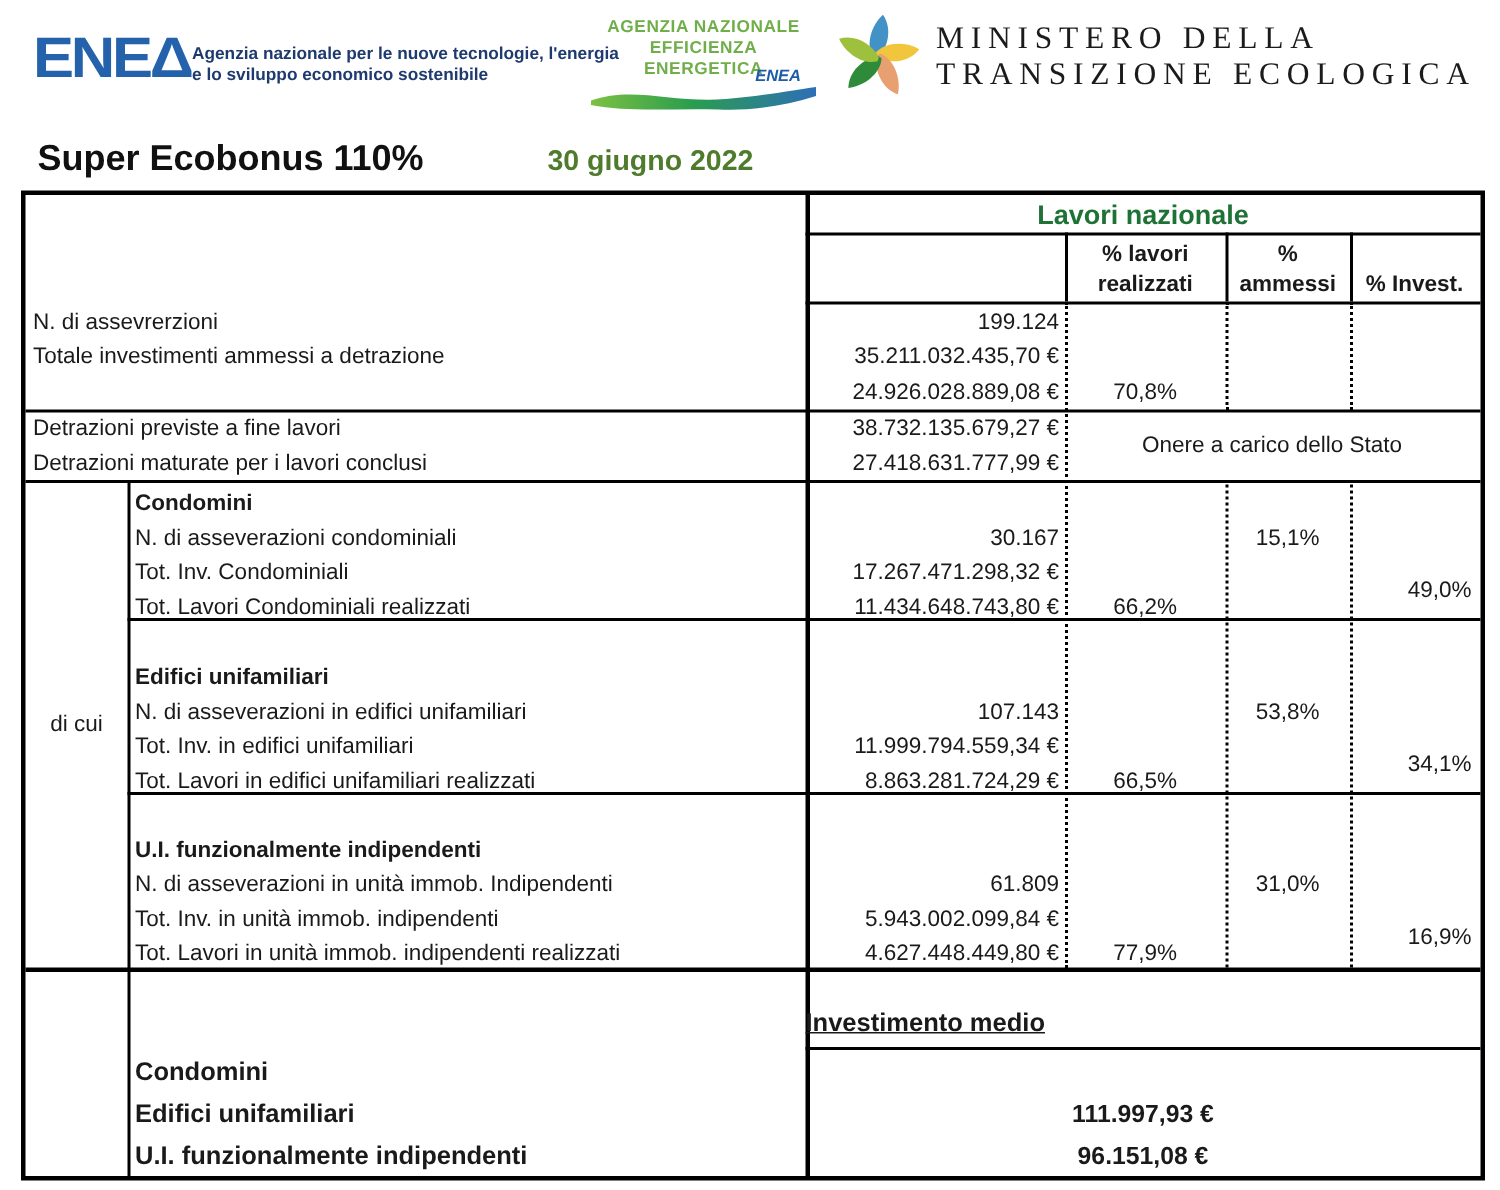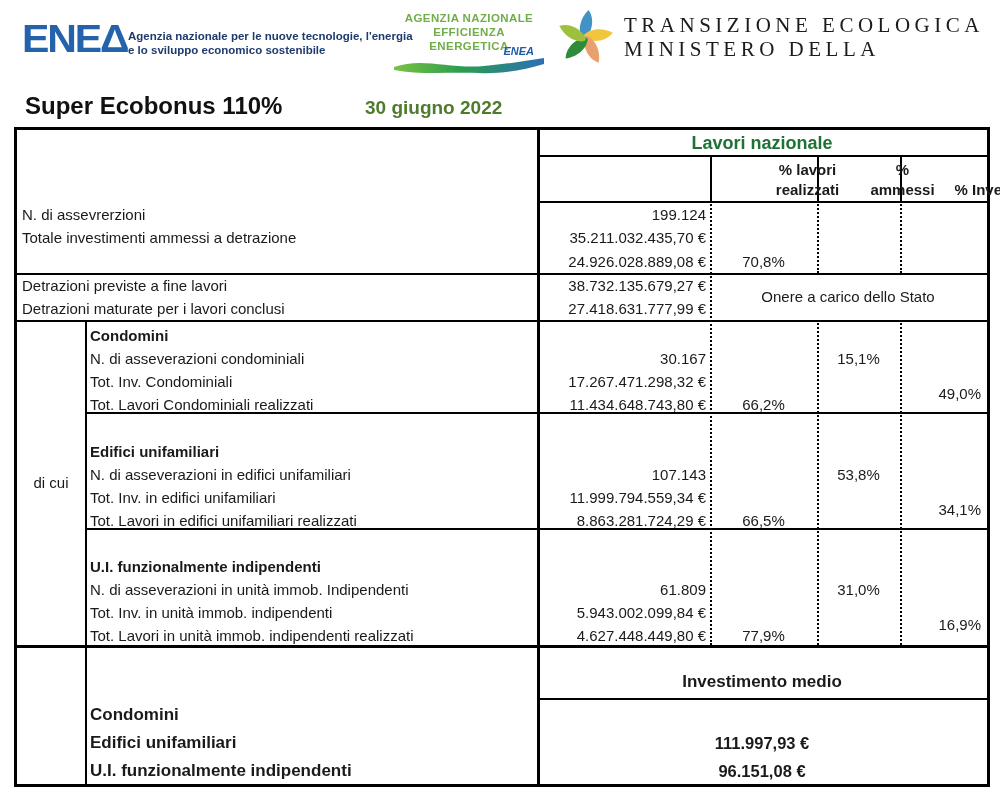--- a/index.html
+++ b/index.html
@@ -35,27 +35,27 @@
   .sublbl{ left:73px; }
   .bold  { font-weight:700; }
   .val   { left:522px; width:167px; text-align:right; }
   .pct-lav { left:695px; width:103px; text-align:center; }
   .pct-edi { left:802px; width:79px;  text-align:center; }
   .pct-inv { left:885px; width:79px;  text-align:right;margin-top:12px; }
   .tot-naz { position:absolute; left:520px; top:1px; width:450px; height:24px; line-height:24px;
     text-align:center; font-size:18px; font-weight:700; color:#1F7235; }
   .colhead { position:absolute; display:flex; flex-direction:column; justify-content:flex-end;
     align-items:center; font-size:15px; font-weight:700; line-height:20px; text-align:center;
-    top:27px; height:43px;margin-left:44px; }
+    top:27px; height:43px; }
   .dicui { position:absolute; left:0; top:190px; width:68px; height:325px; display:flex;
     align-items:center; justify-content:center; font-size:15px; }
   .onere { position:absolute; left:695px; top:144px; width:272px; height:45px; line-height:45px;
     text-align:center; font-size:15px; }
   .inv-head { position:absolute; left:520px; top:538px; width:450px; height:28px; line-height:28px;
-    text-align:center; font-size:17px; font-weight:700; }
+    font-size:17px; font-weight:700;text-decoration:underline; }
   .inv-val { position:absolute; left:520px; width:450px; height:28px; line-height:28px;
     text-align:center; font-size:16.5px; font-weight:700; }
   .inv-lbl { position:absolute; left:73px; height:28px; line-height:28px; font-size:17px; font-weight:700; }
 </style>
 </head>
 <body>
 
 <div class="hdr enea-word"><span>ENE</span><span class="tri">Δ</span></div>
 
 <div class="hdr enea-tagline">
@@ -85,22 +85,22 @@
       <path d="M0,1 C8,-7 11,-21 4,-31 C-5,-23 -9,-8 -3,1 Z" fill="#4292C6"></path>
       <path d="M0,1 C8,-7 11,-21 4,-31 C-5,-23 -9,-8 -3,1 Z" fill="#F2C63C" transform="rotate(72)"></path>
       <path d="M0,1 C8,-7 11,-21 4,-31 C-5,-23 -9,-8 -3,1 Z" fill="#E8A070" transform="rotate(144)"></path>
       <path d="M0,1 C8,-7 11,-21 4,-31 C-5,-23 -9,-8 -3,1 Z" fill="#2E8B3A" transform="rotate(216)"></path>
       <path d="M0,1 C8,-7 11,-21 4,-31 C-5,-23 -9,-8 -3,1 Z" fill="#9DC13C" transform="rotate(288)"></path>
     </g>
   </svg>
 </div>
 
 <div class="hdr ministero-text">
+  <div>MINISTERO DELLA</div>
   <div>TRANSIZIONE ECOLOGICA</div>
-  <div>MINISTERO DELLA</div>
 </div>
 
 <div class="page-title">Super Ecobonus 110%</div>
 <div class="page-date">30 giugno 2022</div>
 
 <div class="tbl">
 
   <div class="vline" style="left:520px; top:0; height:654px; width:2.5px;"></div>
   <div class="vline" style="left:68px; top:190px; height:464px; width:1.5px;"></div>
   <div class="vline" style="left:693px; top:25px; height:46px; width:1.5px;"></div>

